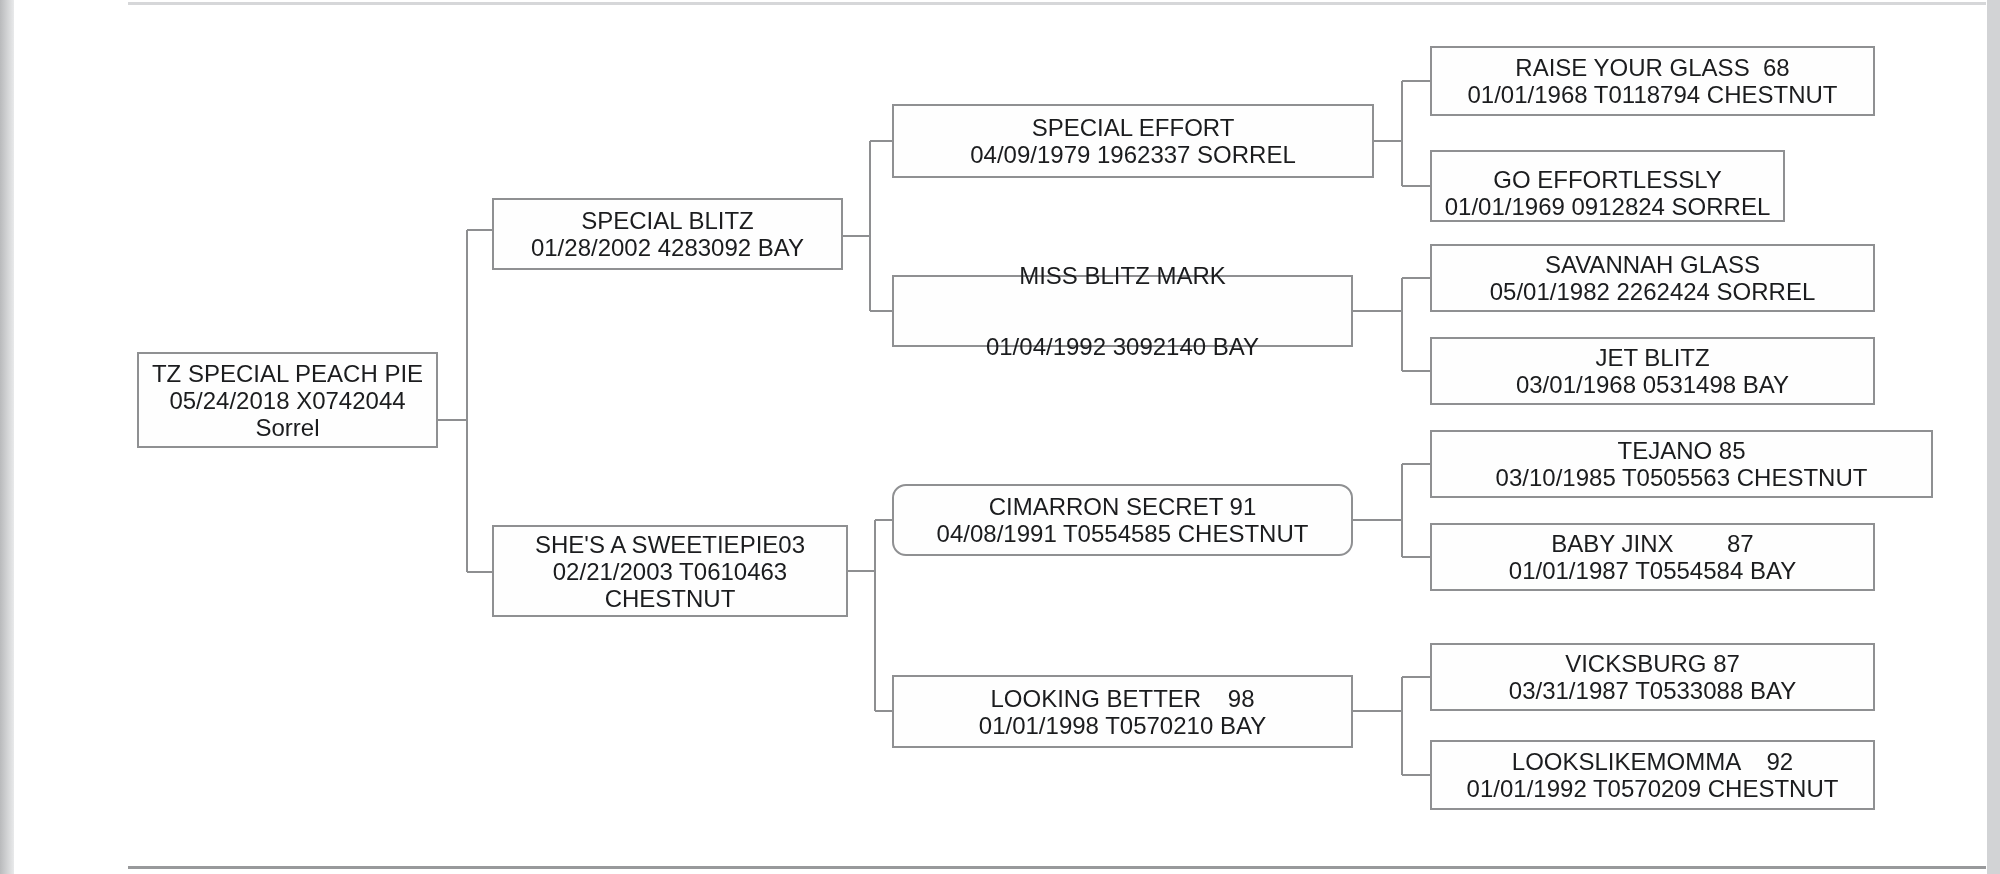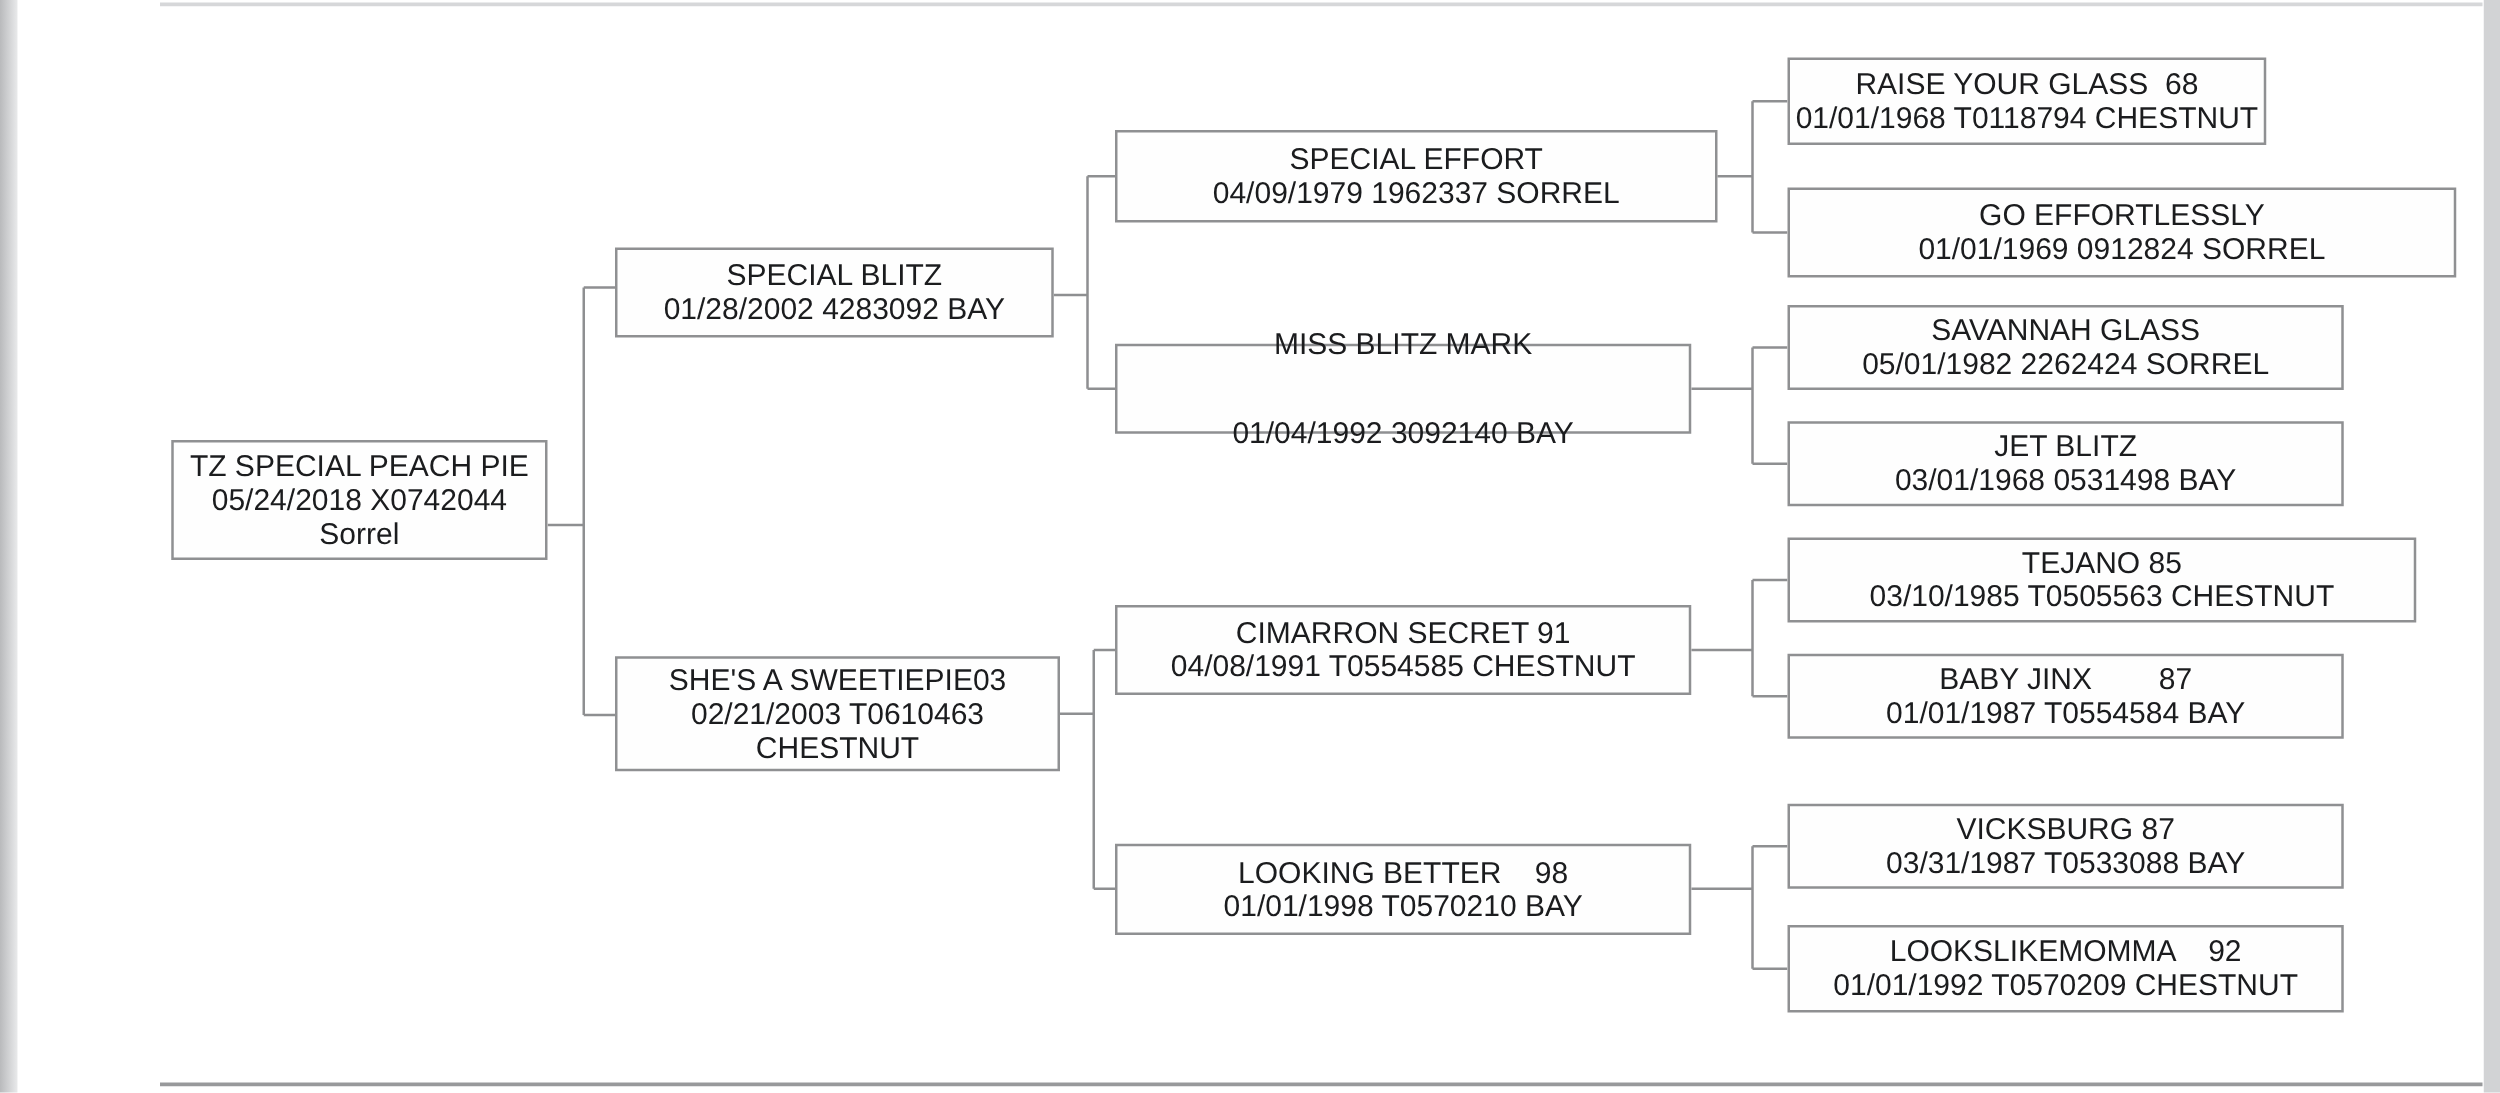--- a/index.html
+++ b/index.html
@@ -103,34 +103,34 @@
   </div>
 
   <div class="box" style="left:892px; top:104px; width:482px; height:74px;">
     <div class="line">SPECIAL EFFORT</div>
     <div class="line">04/09/1979 1962337 SORREL</div>
   </div>
   <div class="box" style="left:892px; top:275px; width:461px; height:72px;gap:44px;">
     <div class="line">MISS BLITZ MARK</div>
     <div class="line">01/04/1992 3092140 BAY</div>
   </div>
-  <div class="box" style="left:892px; top:484px; width:461px; height:72px;">
+  <div class="box" style="left:892px; top:484px; width:461px; height:72px;border-radius:14px;">
     <div class="line">CIMARRON SECRET 91</div>
     <div class="line">04/08/1991 T0554585 CHESTNUT</div>
   </div>
   <div class="box" style="left:892px; top:675px; width:461px; height:73px;">
     <div class="line">LOOKING BETTER    98</div>
     <div class="line">01/01/1998 T0570210 BAY</div>
   </div>
 
-  <div class="box" style="left:1430px; top:46px; width:383px; height:70px;">
+  <div class="box" style="left:1430px; top:46px; width:445px; height:70px;">
     <div class="line">RAISE YOUR GLASS  68</div>
     <div class="line">01/01/1968 T0118794 CHESTNUT</div>
   </div>
-  <div class="box" style="left:1430px; top:150px; width:535px; height:72px;">
+  <div class="box" style="left:1430px; top:150px; width:355px; height:72px;justify-content:flex-end;">
     <div class="line">GO EFFORTLESSLY</div>
     <div class="line">01/01/1969 0912824 SORREL</div>
   </div>
   <div class="box" style="left:1430px; top:244px; width:445px; height:68px;">
     <div class="line">SAVANNAH GLASS</div>
     <div class="line">05/01/1982 2262424 SORREL</div>
   </div>
   <div class="box" style="left:1430px; top:337px; width:445px; height:68px;">
     <div class="line">JET BLITZ</div>
     <div class="line">03/01/1968 0531498 BAY</div>

